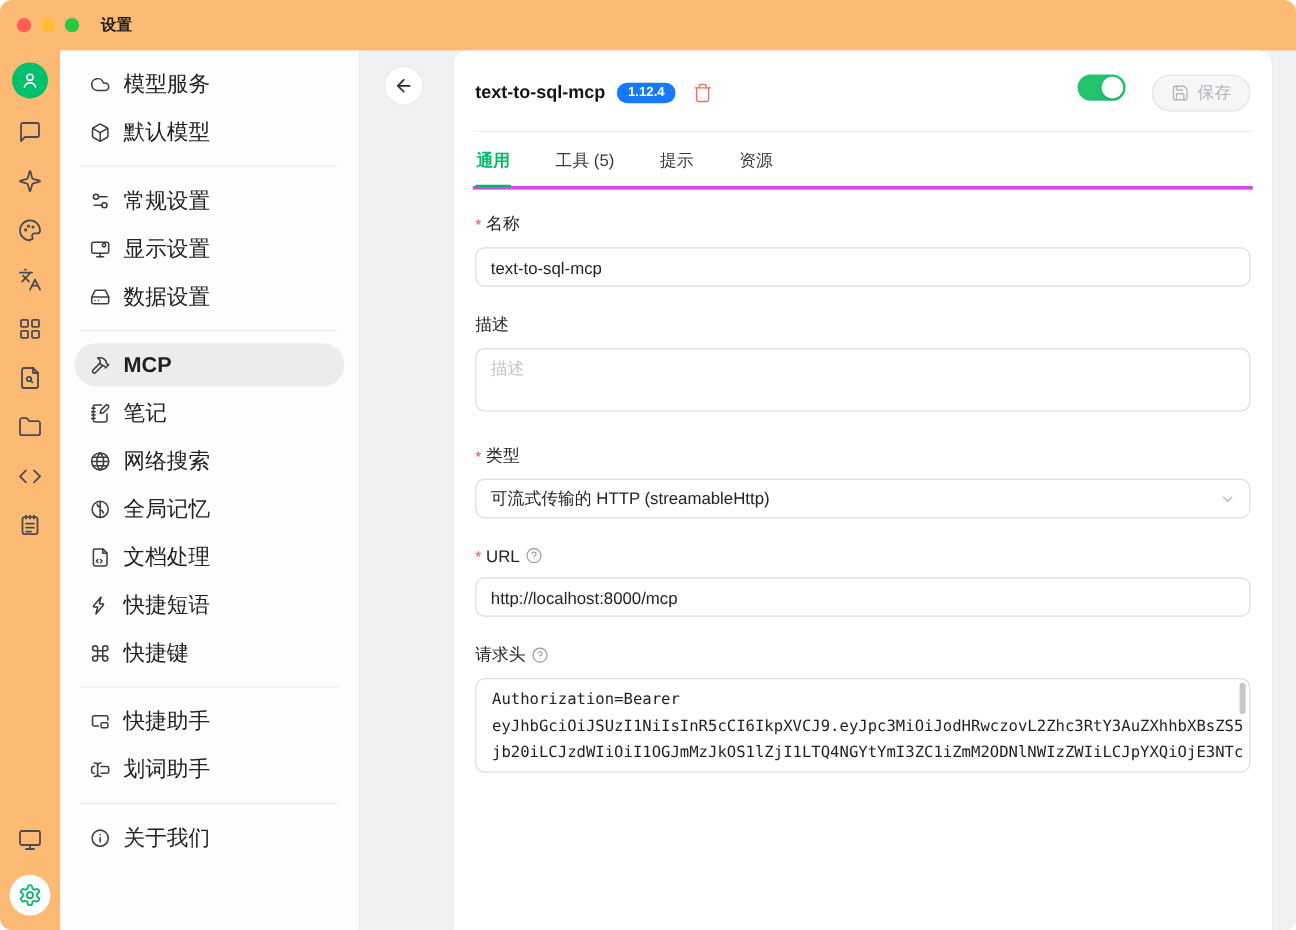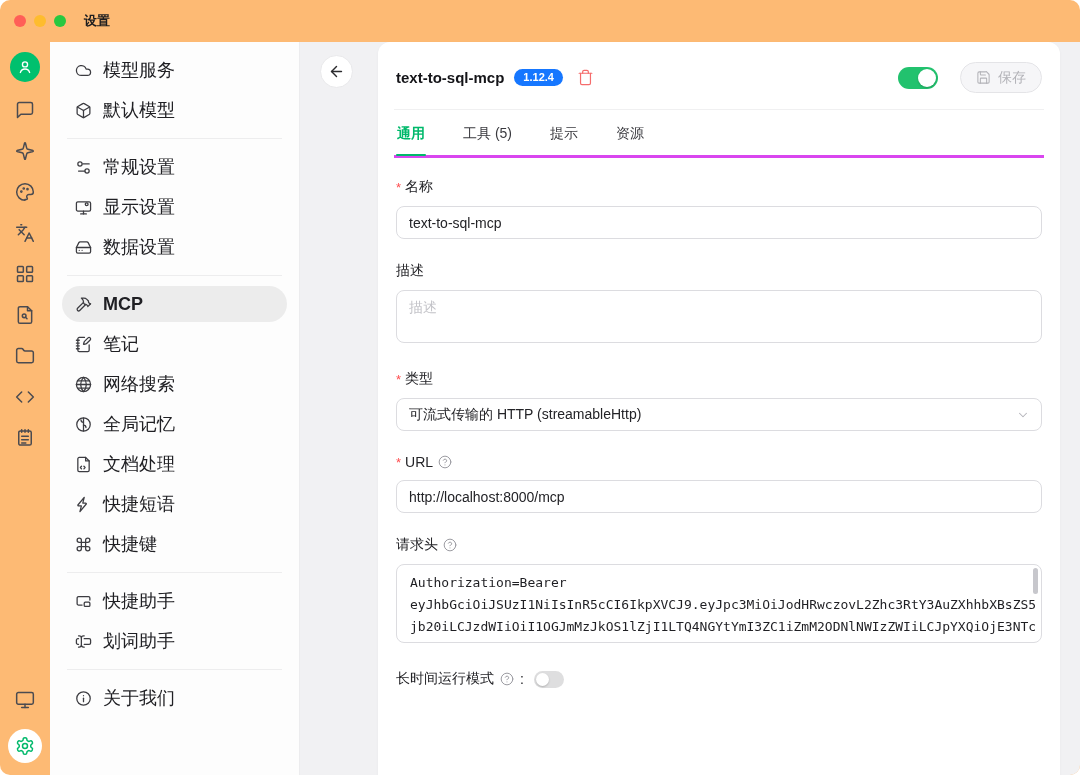--- a/index.html
+++ b/index.html
@@ -47,21 +47,21 @@
 
   .card { flex:1; background:#fff; border-radius:12px 12px 0 0; padding:12px 16px 0;
     box-shadow:0 1px 3px rgba(0,0,0,.04); display:flex; flex-direction:column; min-height:0; overflow:hidden; }
 
   .card-header { display:flex; align-items:center; gap:10px; padding:8px 2px 16px; border-bottom:1px solid #f0f0f1; }
   .server-title { font-size:15px; font-weight:700; color:#141418; }
   .version-badge { background:#1677ff; color:#fff; font-size:11px; font-weight:700;
     padding:3px 9px; border-radius:11px; line-height:1; }
   .trash-btn { color:#f56c6c; display:flex; margin-left:4px; }
   .trash-btn svg { width:17px; height:17px; stroke-width:1.7; }
-  .header-right { margin-left:auto; display:flex; align-items:center; gap:22px; }
+  .header-right { margin-left:auto; display:flex; gap:22px; }
   .toggle { width:40px; height:22px; border-radius:11px; background:#22c26e; position:relative; }
   .toggle .knob { position:absolute; top:2px; right:2px; width:18px; height:18px; border-radius:50%;
     background:#fff; box-shadow:0 1px 2px rgba(0,0,0,.2); }
   .save-btn { height:31px; border-radius:16px; border:1px solid #e4e4e7; background:#f6f6f8;
     color:#b3b3b8; font-size:14px; display:flex; align-items:center; gap:7px; padding:0 15px; }
   .save-btn svg { width:15px; height:15px; stroke-width:1.7; }
 
   .tabs { display:flex; gap:36px; border-bottom:3px solid #d946ef; padding:0 2px; }
   .tab { padding:15px 1px 12px; font-size:14px; color:#39393e; position:relative; cursor:default; }
   .tab.active { color:#00b96b; font-weight:700; }
@@ -437,35 +437,19 @@
               </span>
             </div>
             <div class="mono-wrap">
               <textarea class="mono-area" spellcheck="false" style="">Authorization=Bearer
 eyJhbGciOiJSUzI1NiIsInR5cCI6IkpXVCJ9.eyJpc3MiOiJodHRwczovL2Zhc3RtY3AuZXhhbXBsZS5
 jb20iLCJzdWIiOiI1OGJmMzJkOS1lZjI1LTQ4NGYtYmI3ZC1iZmM2ODNlNWIzZWIiLCJpYXQiOjE3NTc</textarea>
               <span class="scroll-thumb"></span>
             </div>
           </div>
 
-          <div class="field">
-            <div class="inline-field">
-              <span>长时间运行模式</span>
-              <span class="help-icon">
-                <svg viewBox="0 0 24 24">
-                    <circle cx="12" cy="12" r="10"></circle>
-                    <path d="M9.1 9a3 3 0 0 1 5.8 1c0 2-3 3-3 3"></path>
-                    <path d="M12 17h.01"></path>
-                  </svg>
-              </span>
-              <span>:</span>
-              <div class="switch-sm">
-                  <span class="knob"></span>
-                </div>
-            </div>
-          </div>
 
         </div>
       </div>
     </div>
 
   </div>
 </div>
 
 </body></html>

